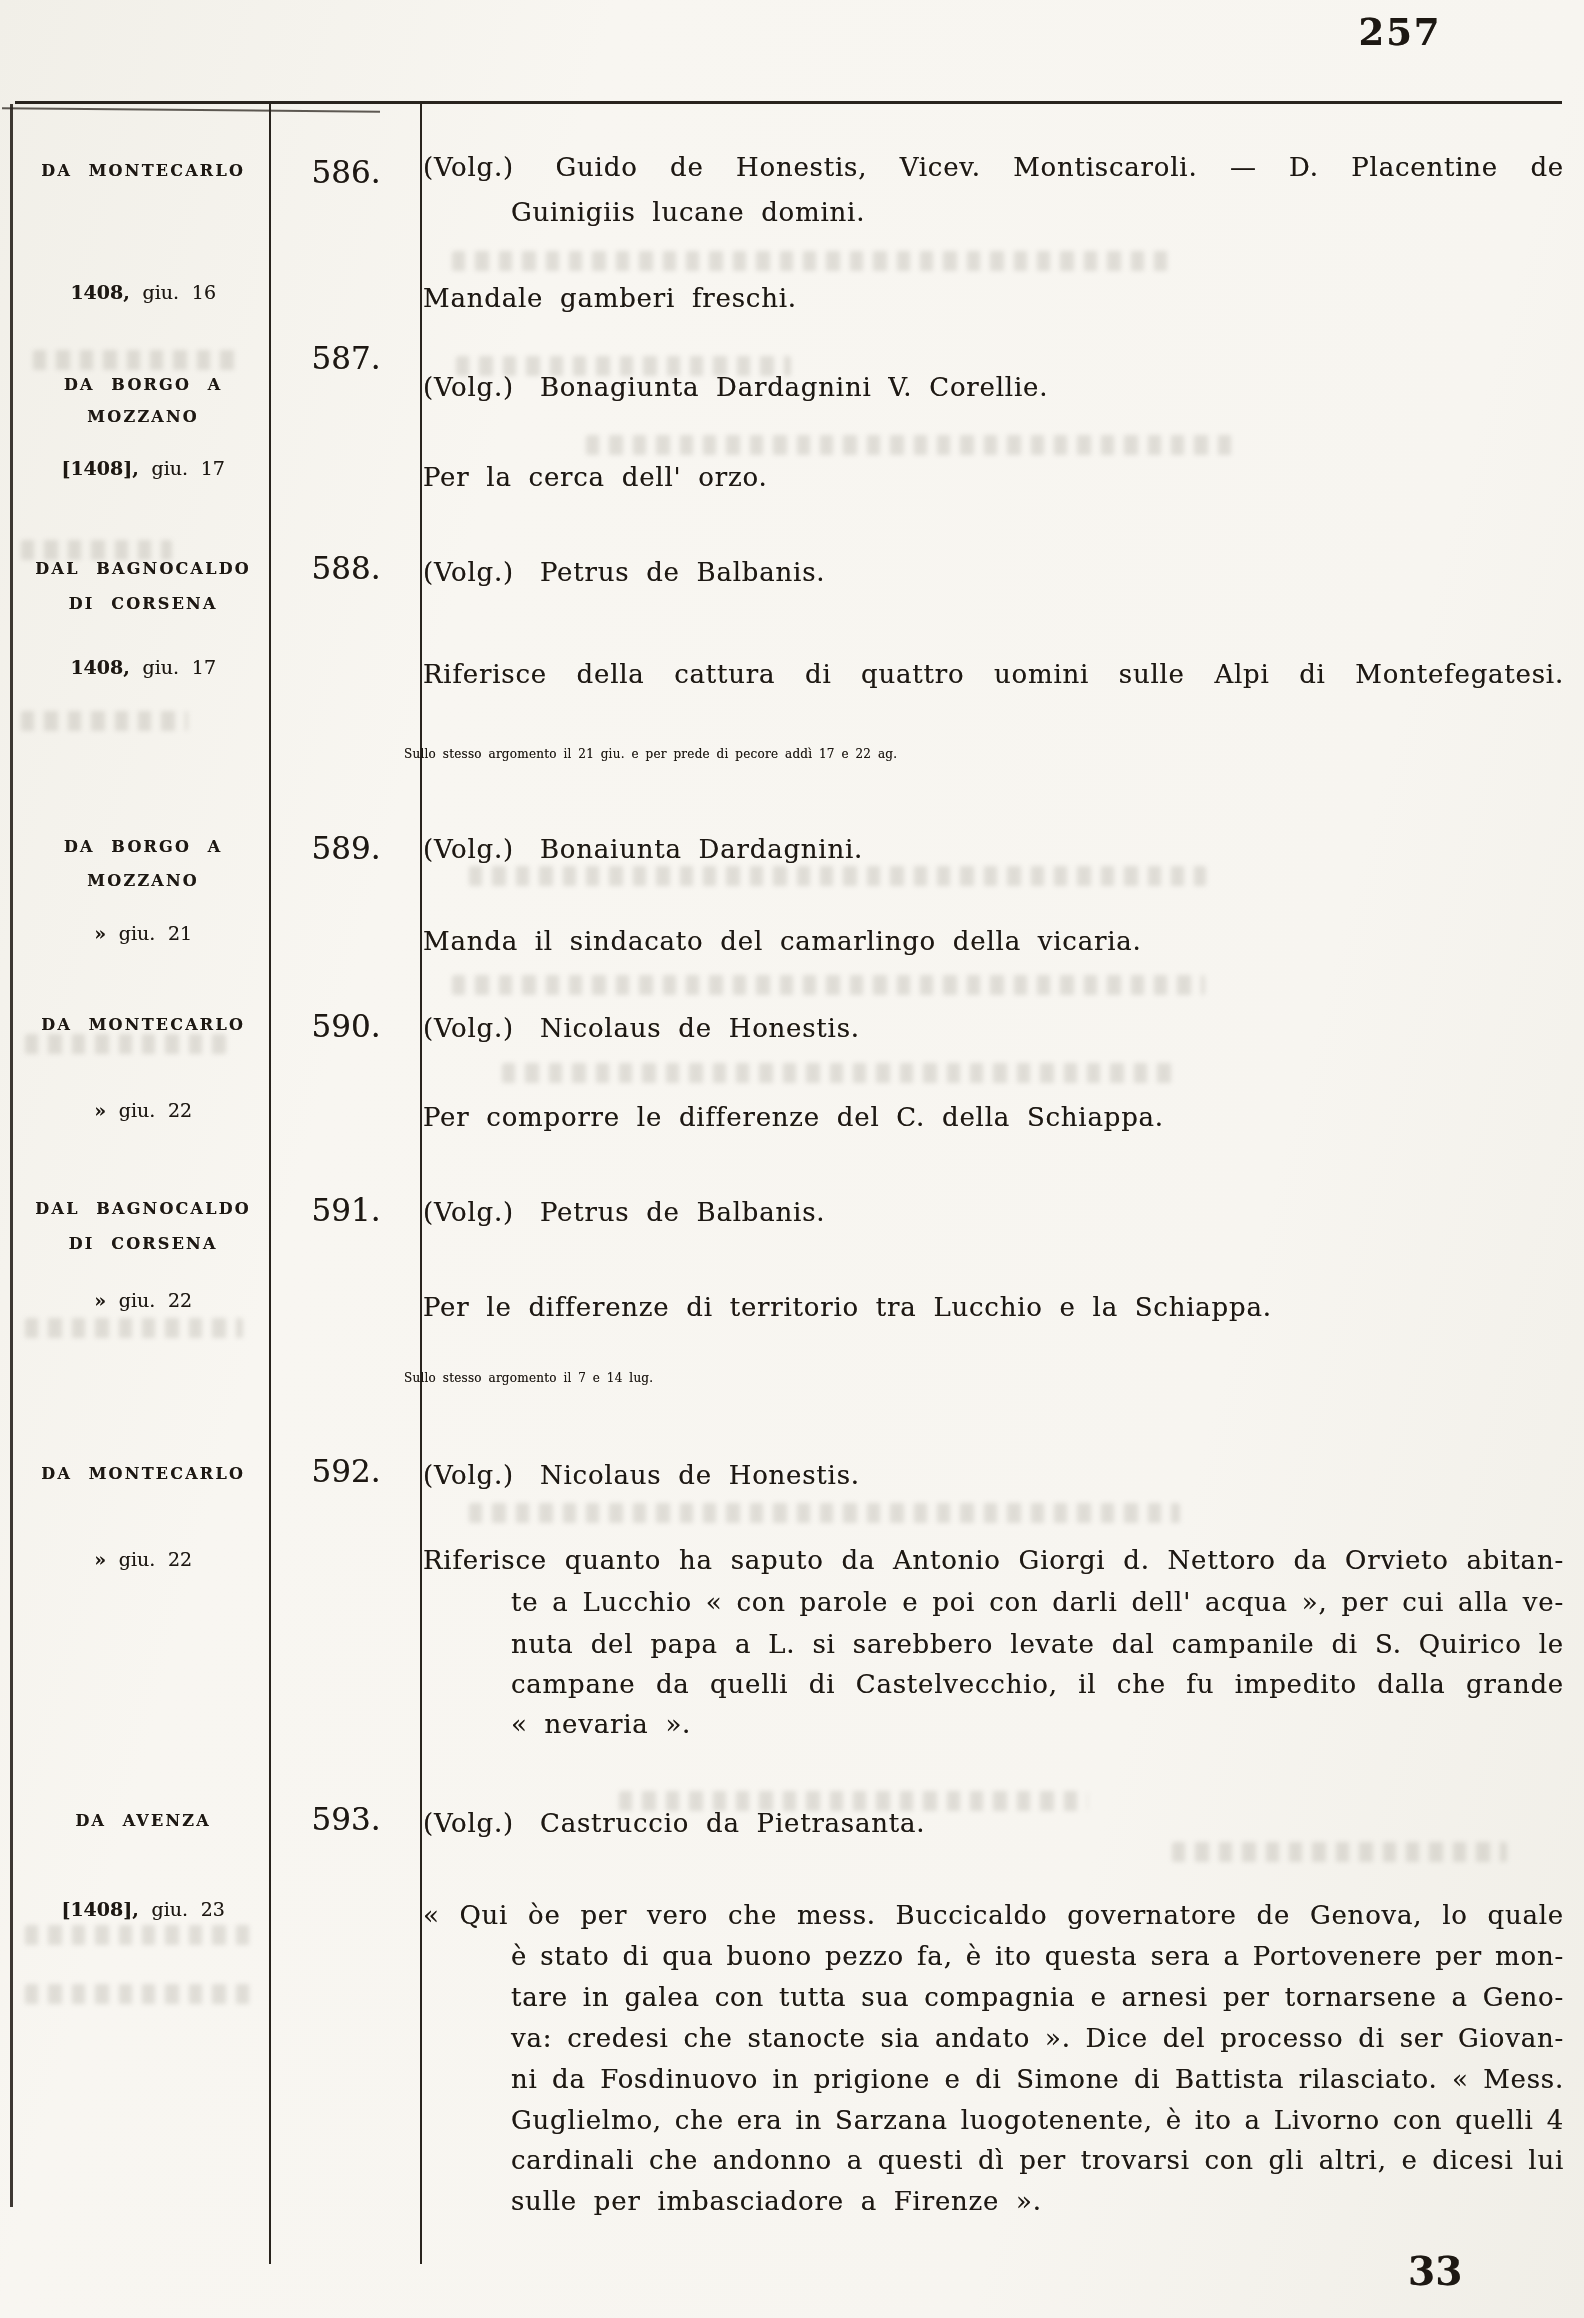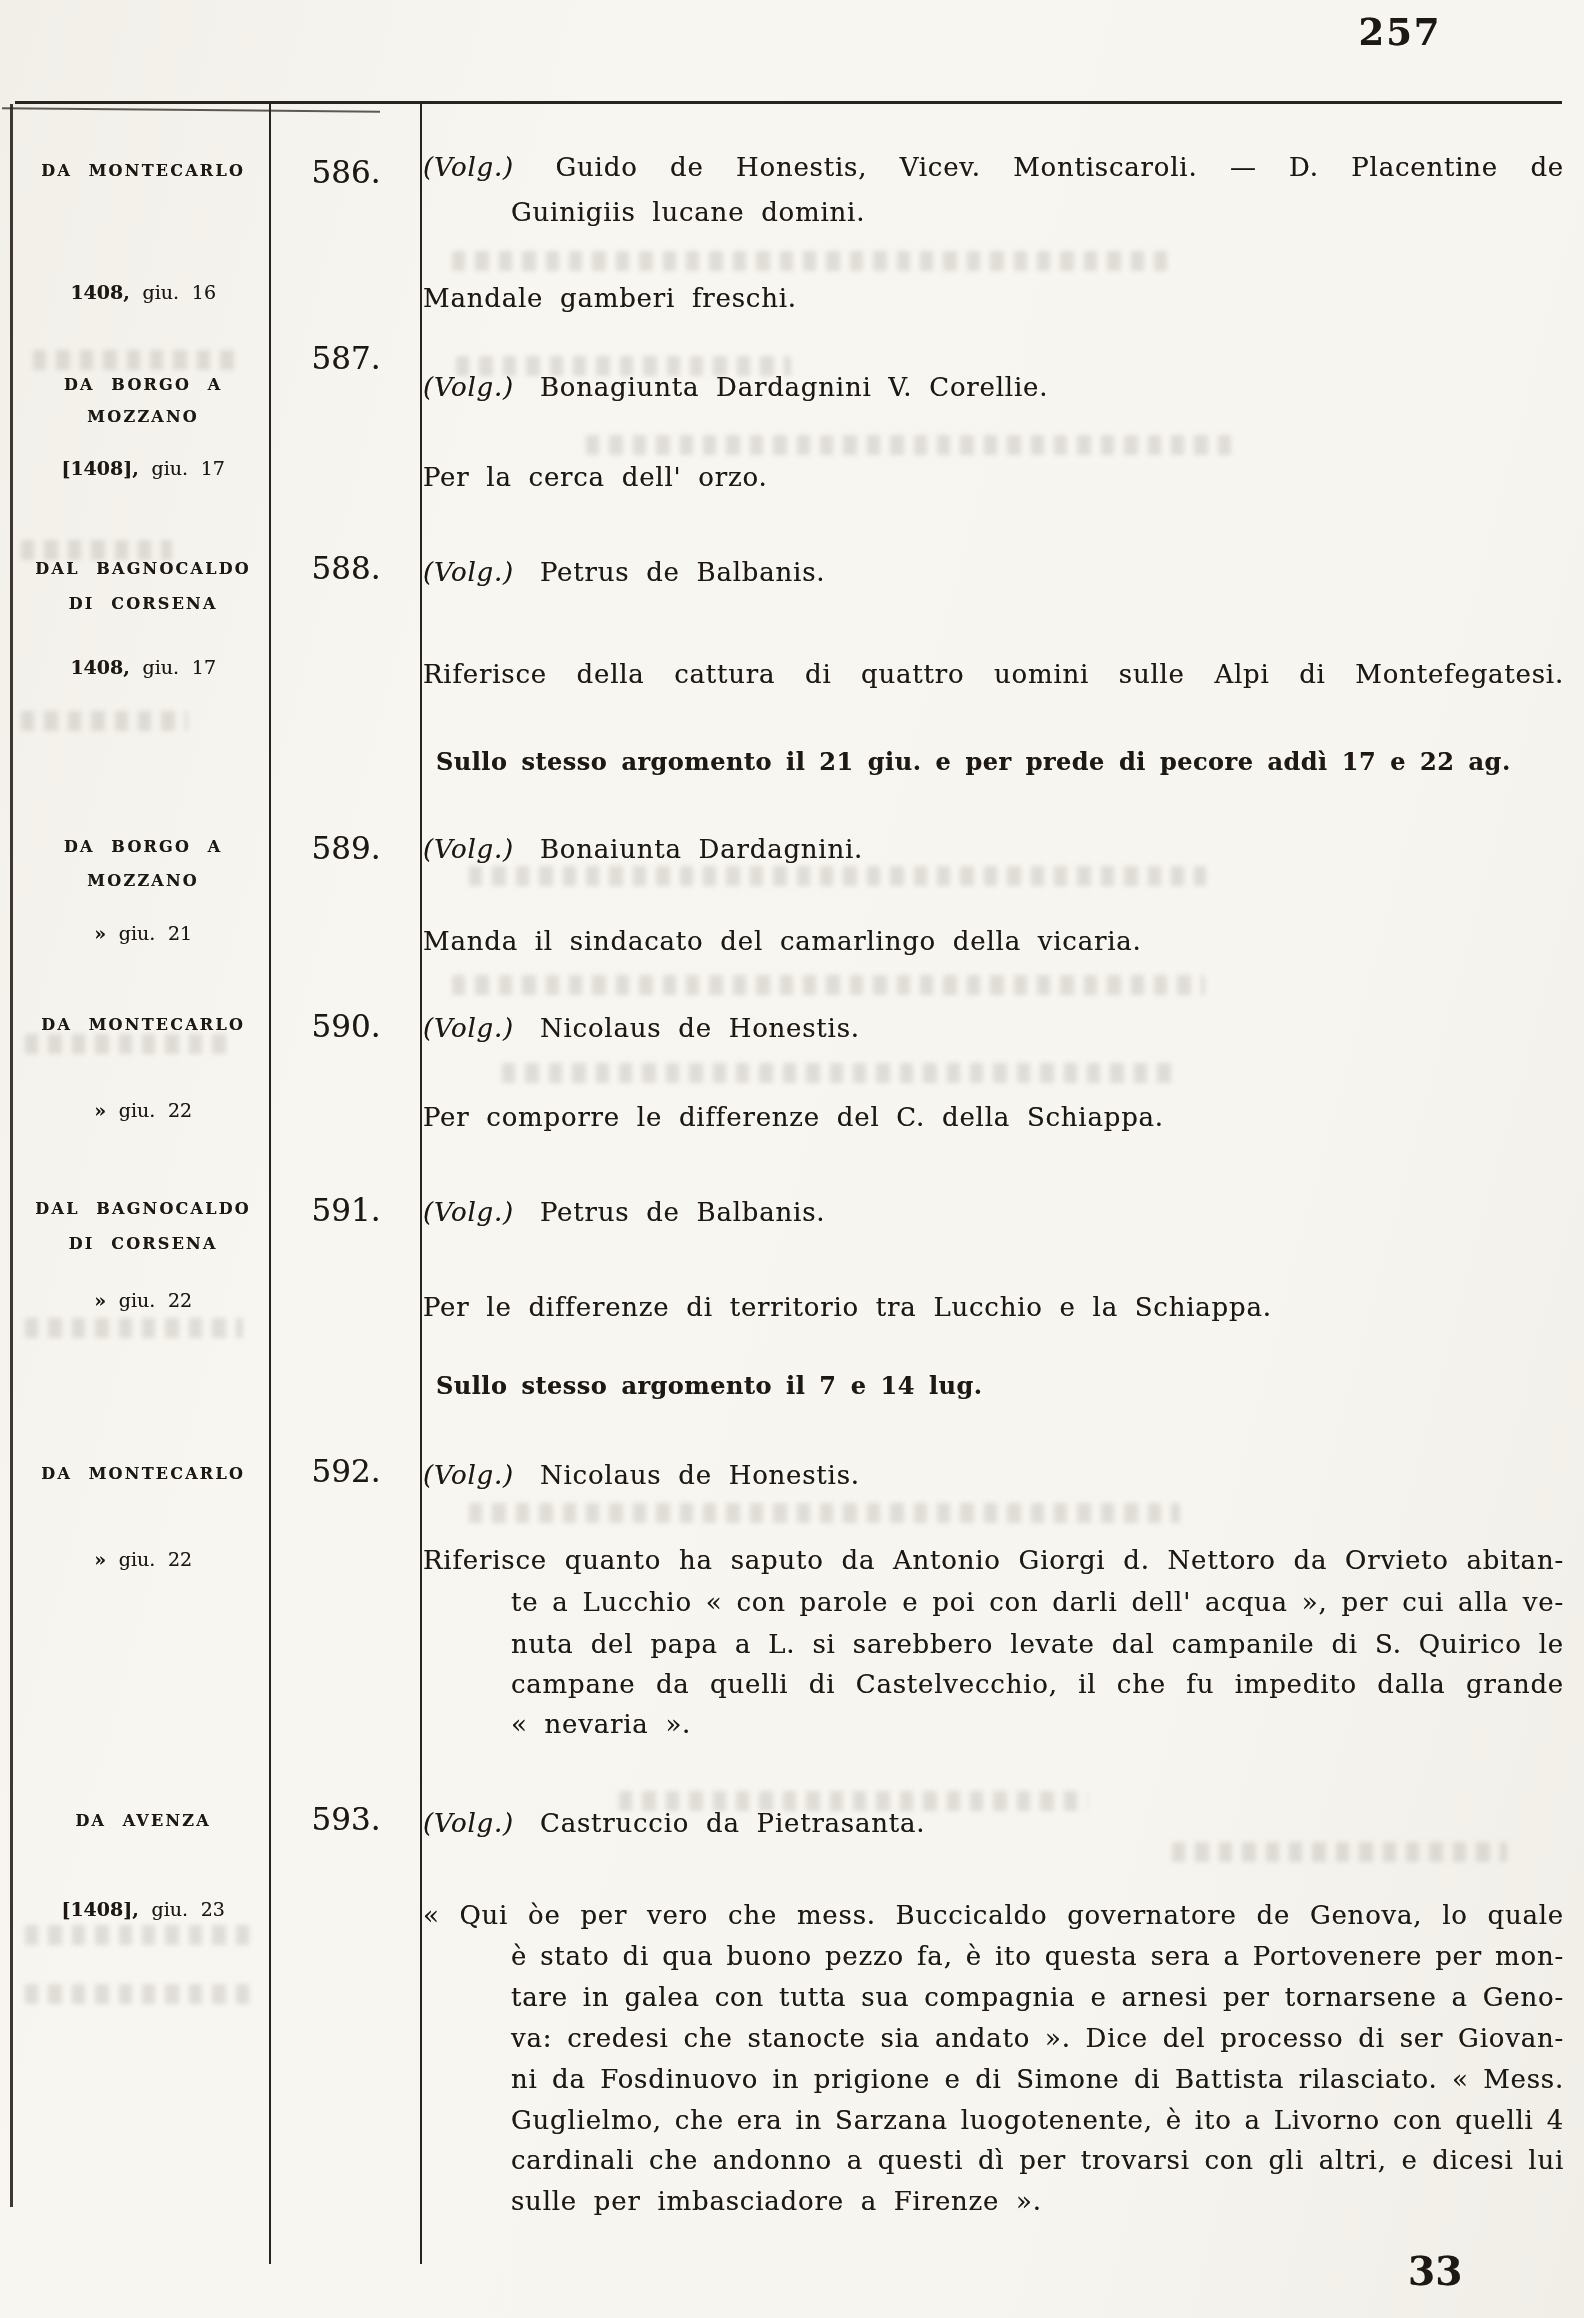--- a/index.html
+++ b/index.html
@@ -12,23 +12,23 @@
   .origin{position:absolute;left:16.7px;width:253px;text-align:center;
     font-size:16px;font-weight:600;letter-spacing:.14em;word-spacing:.55em;white-space:nowrap;}
   .num{position:absolute;left:270px;width:152px;text-align:center;font-size:31px;}
   .txt{position:absolute;left:423px;width:1141px;font-size:26px;
     letter-spacing:.03em;word-spacing:.3em;white-space:nowrap;}
   .just{text-align:justify;text-align-last:justify;white-space:normal;word-spacing:normal;}
   .ind{left:511px;width:1053px;}
   .date{position:absolute;left:16.7px;width:253px;text-align:center;font-size:19px;
     word-spacing:.35em;white-space:nowrap;}
   .date .yr{font-weight:700;}
-  .note{position:absolute;left:436px;width:1141px;font-size:24px;
-    letter-spacing:.02em;word-spacing:.22em;white-space:nowrap;font-weight:bold;}
-  .volg{font-style:italic;margin-right:.35em;}
+  .note{position:absolute;left:404px;width:1141px;font-size:12px;
+    letter-spacing:.02em;word-spacing:.22em;white-space:nowrap;}
+  .volg{margin-right:.35em;}
   .pageno{position:absolute;left:1329px;top:10px;width:142px;text-align:center;
     font-size:37px;font-weight:700;letter-spacing:.05em;}
   .sig{position:absolute;left:1408px;top:2248px;font-size:39px;font-weight:700;}
   .vline,.hline{position:absolute;background:#29241e;}
   .ghost{position:absolute;height:20px;filter:blur(2.5px);opacity:.30;border-radius:2.5px;
     background:repeating-linear-gradient(90deg,#a8a49a 0 13.4px,rgba(168,164,154,0) 13.4px 23.4px);}
   .txt,.num,.origin,.date,.note,.pageno,.sig{text-shadow:0 0 0.3px rgba(25,18,10,.55);}
 </style>
 </head>
 <body>

